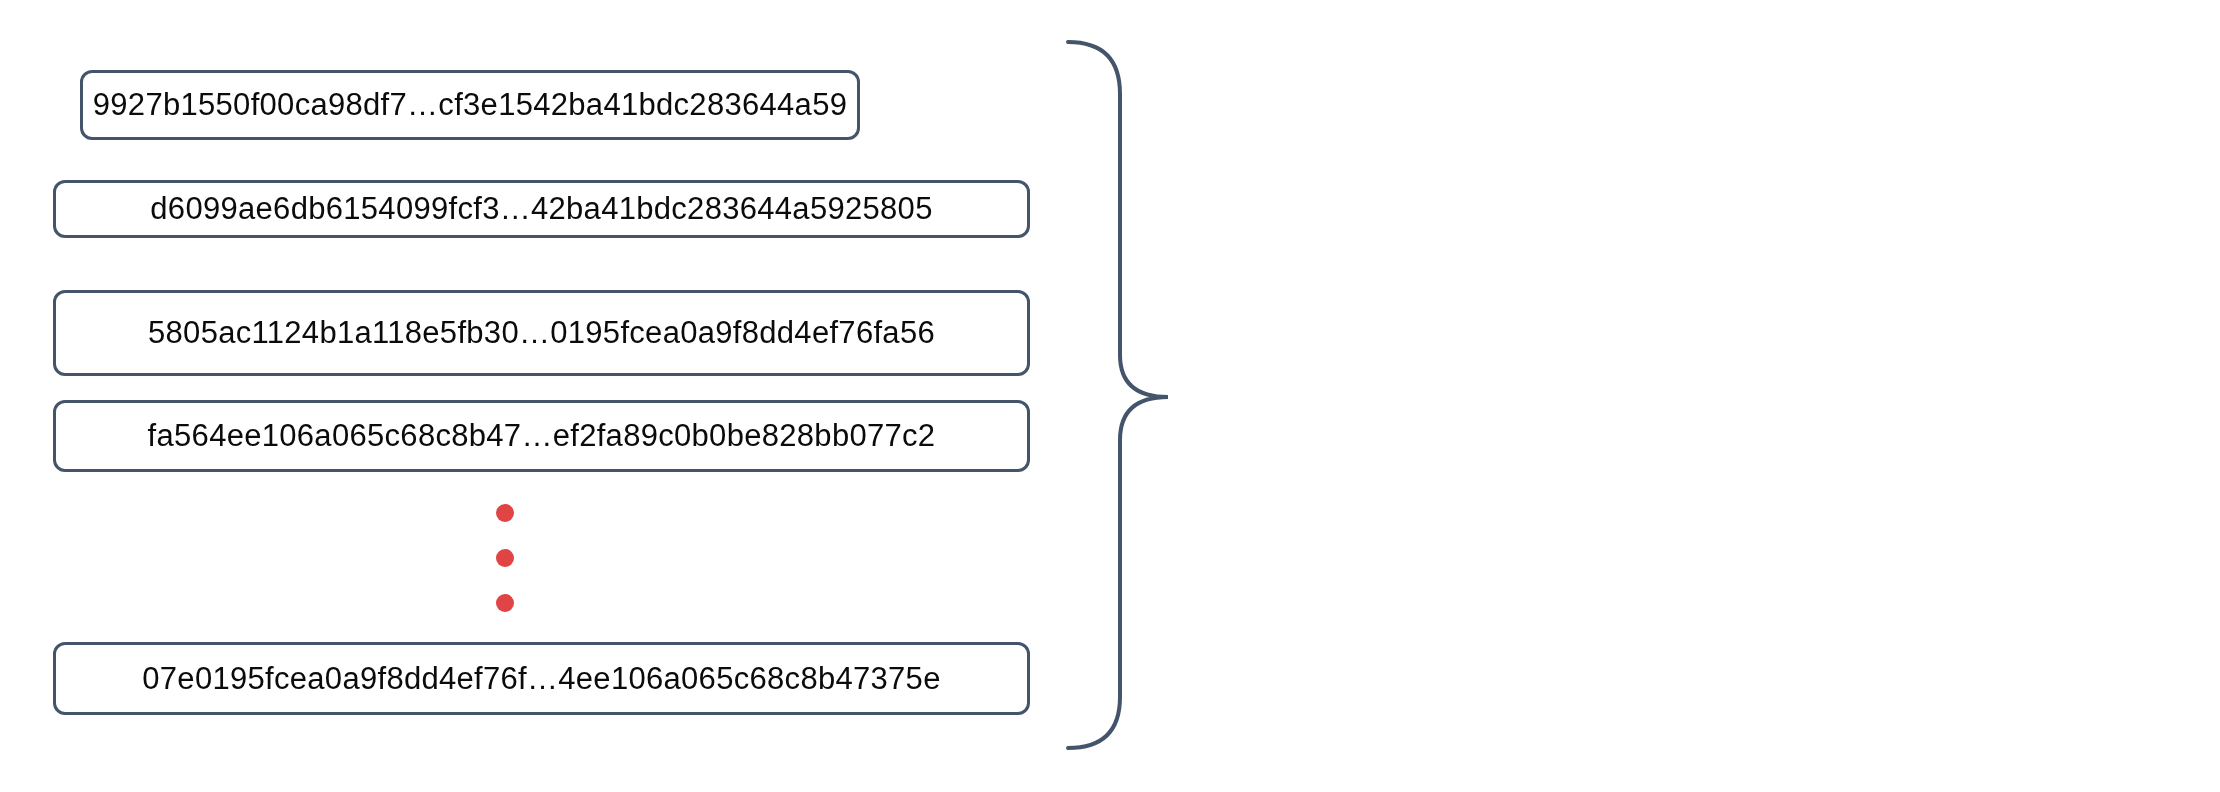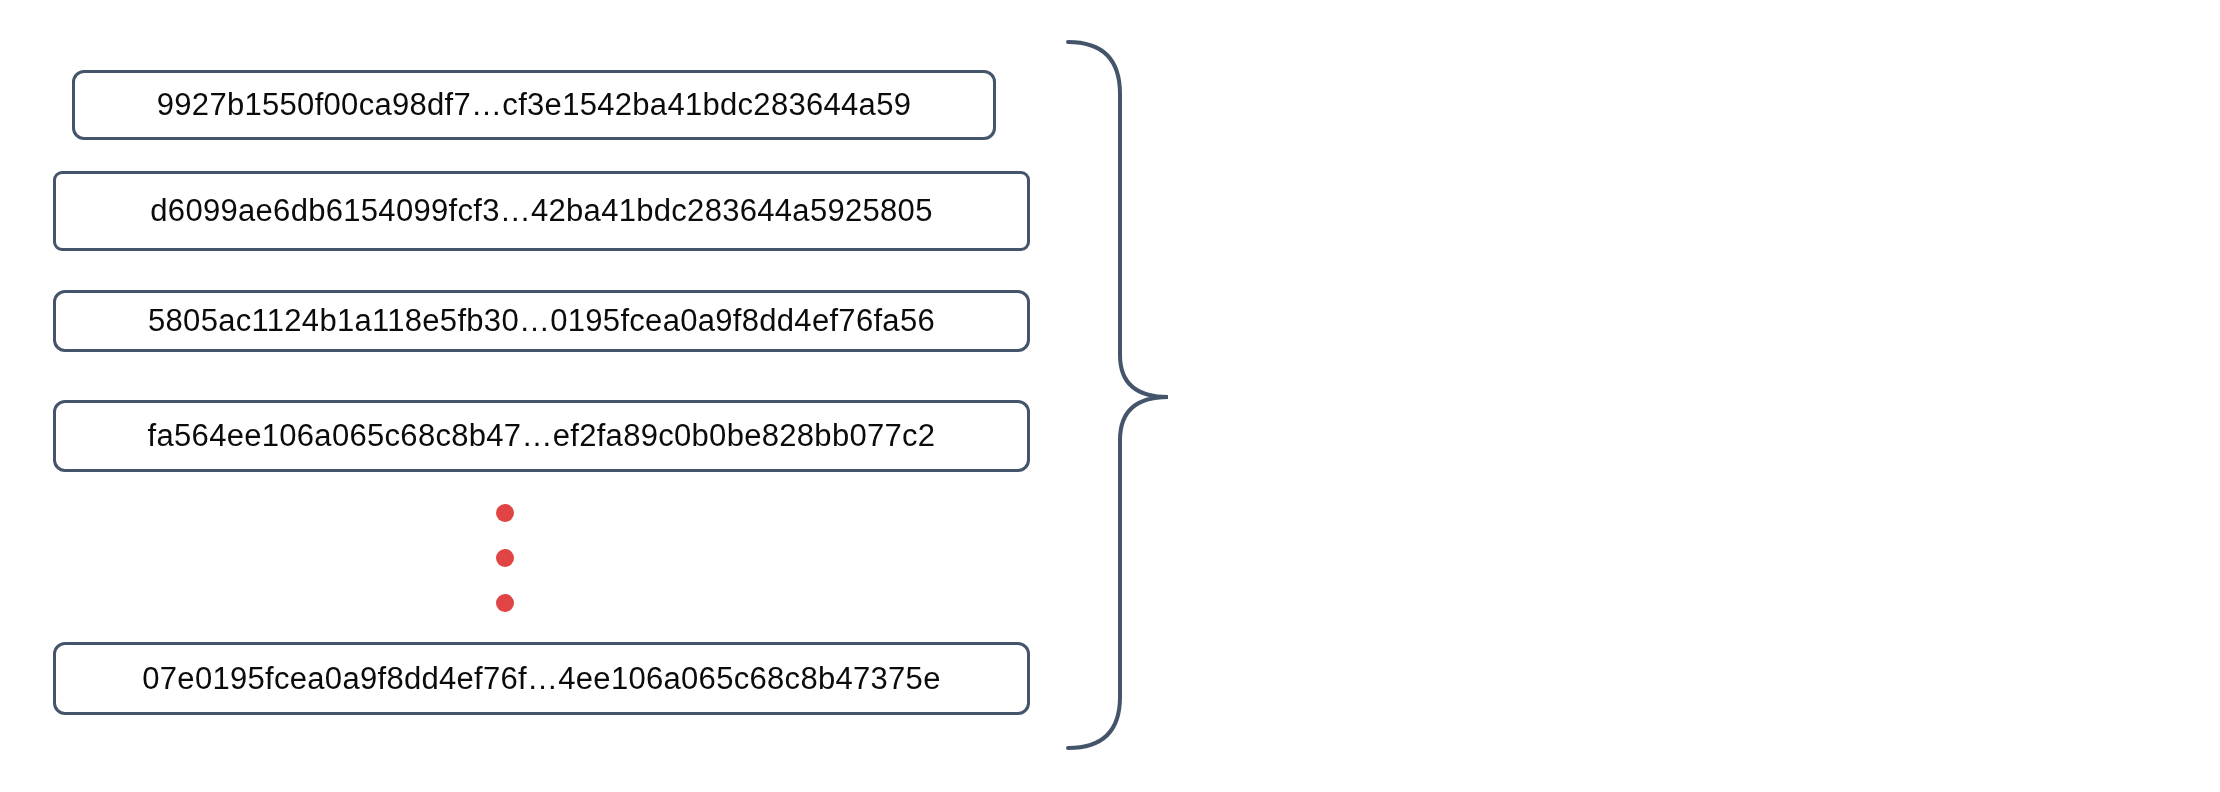--- a/index.html
+++ b/index.html
@@ -18,23 +18,23 @@
     border-radius: 12px;
     background: #ffffff;
     display: flex;
     align-items: center;
     justify-content: center;
     font-size: 31px;
     color: var(--text, #0b0b0b);
     letter-spacing: 0.3px;
     white-space: nowrap;
   }
-  .box-1 { left: 72px;  top: 70px;  width: 924px; height: 70px; }
-  .box-2 { left: 53px;  top: 171px; width: 977px; height: 80px; border-radius: 9px; }
-  .box-3 { left: 53px;  top: 290px; width: 977px; height: 62px; }
+  .box-1 { left: 80px;  top: 70px;  width: 780px; height: 70px; }
+  .box-2 { left: 53px;  top: 180px; width: 977px; height: 58px; }
+  .box-3 { left: 53px;  top: 290px; width: 977px; height: 86px; }
   .box-4 { left: 53px;  top: 400px; width: 977px; height: 72px; }
   .box-5 { left: 53px;  top: 642px; width: 977px; height: 73px; }
   .box-result { left: 1212px; top: 363px; width: 956px; height: 74px; }
   .dot {
     position: absolute;
     width: 18px;
     height: 18px;
     border-radius: 50%;
     background: var(--dot, #e14444);
   }

